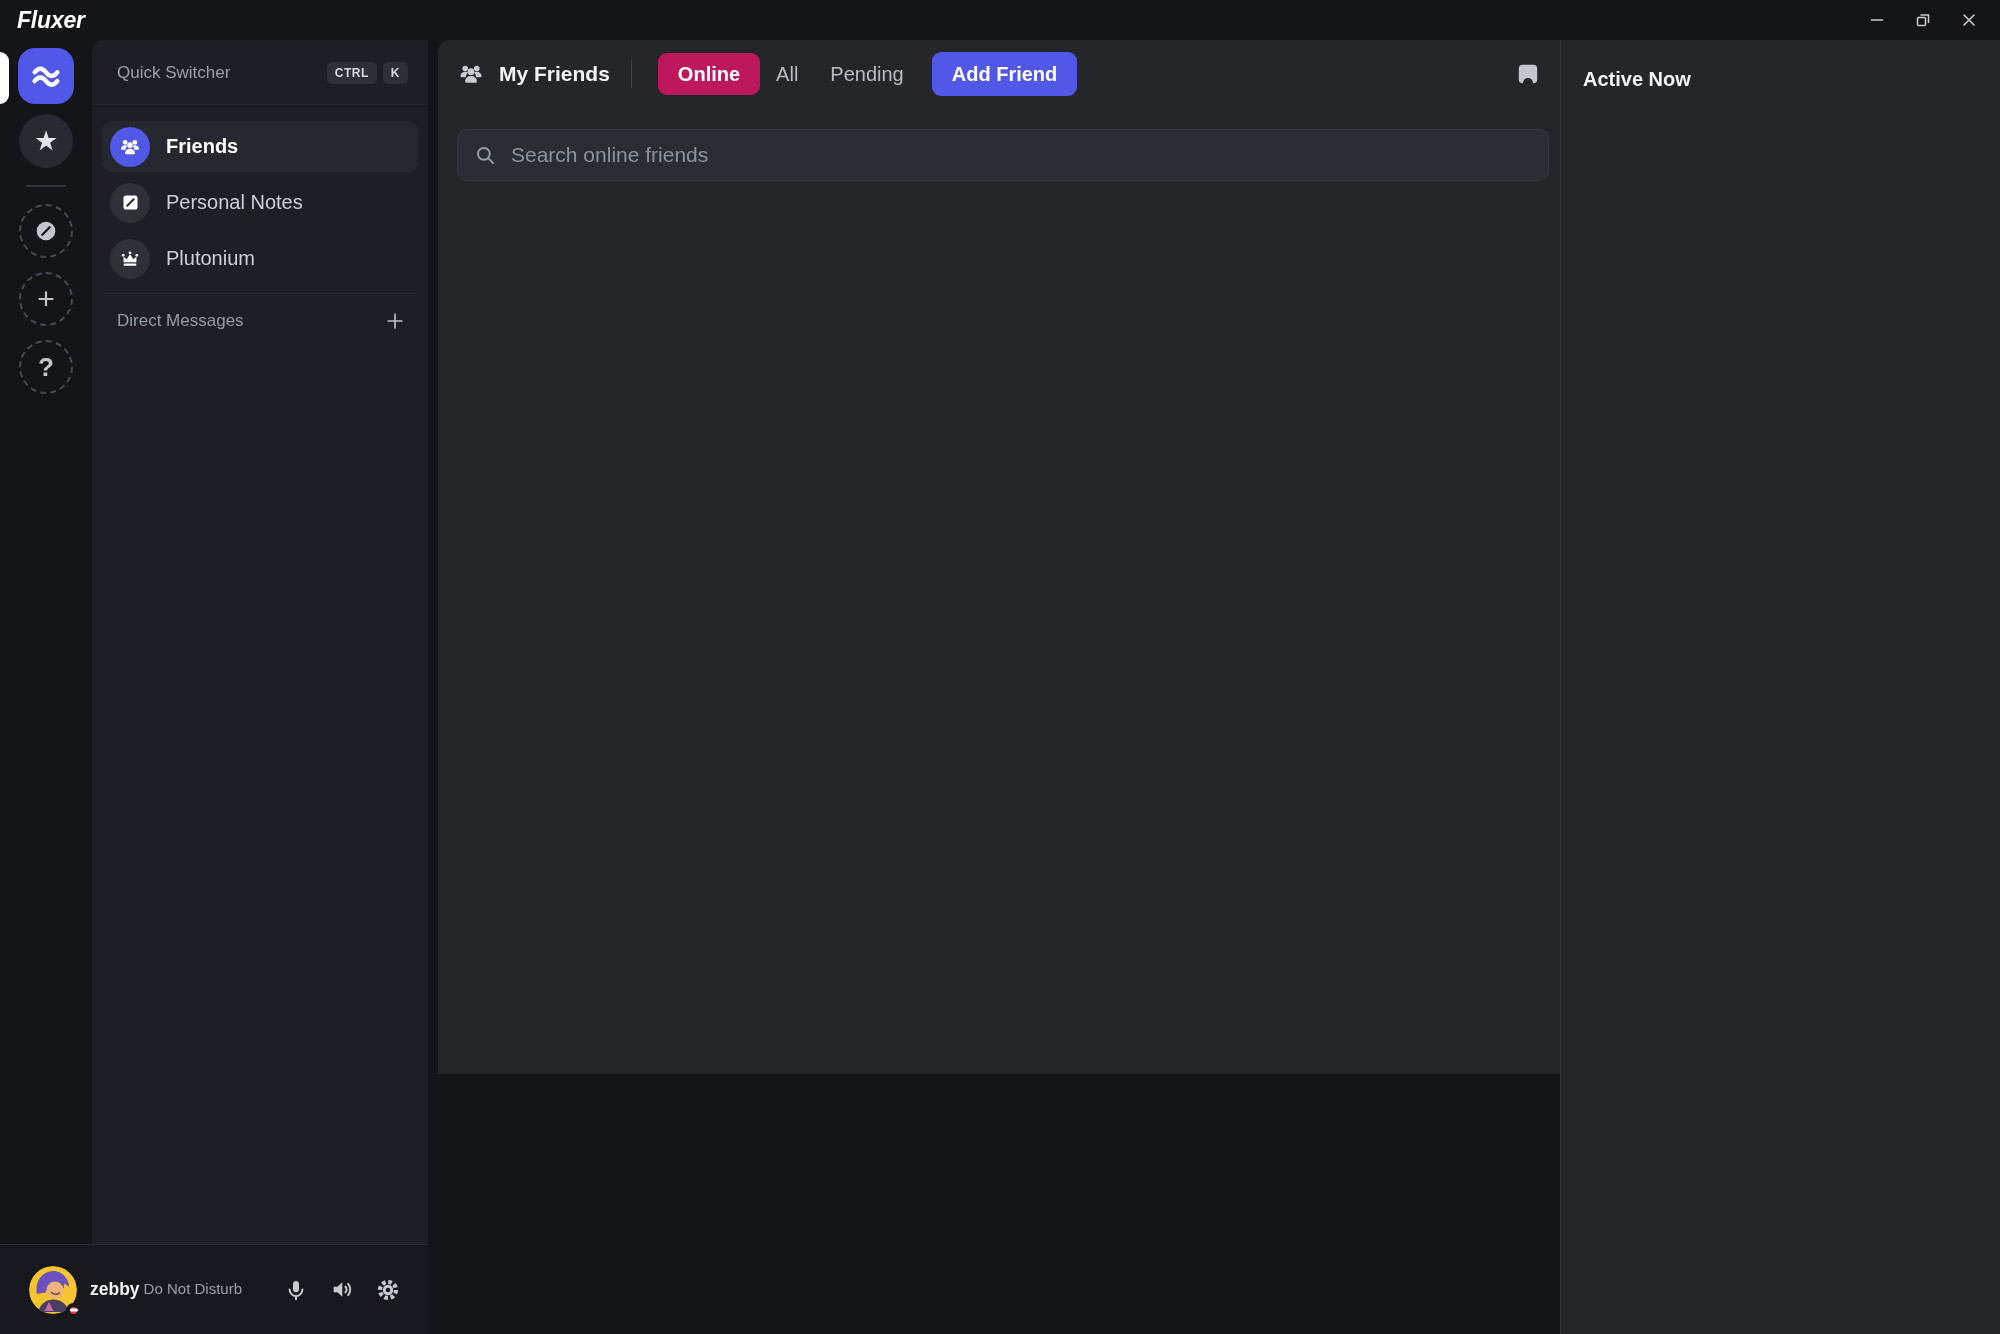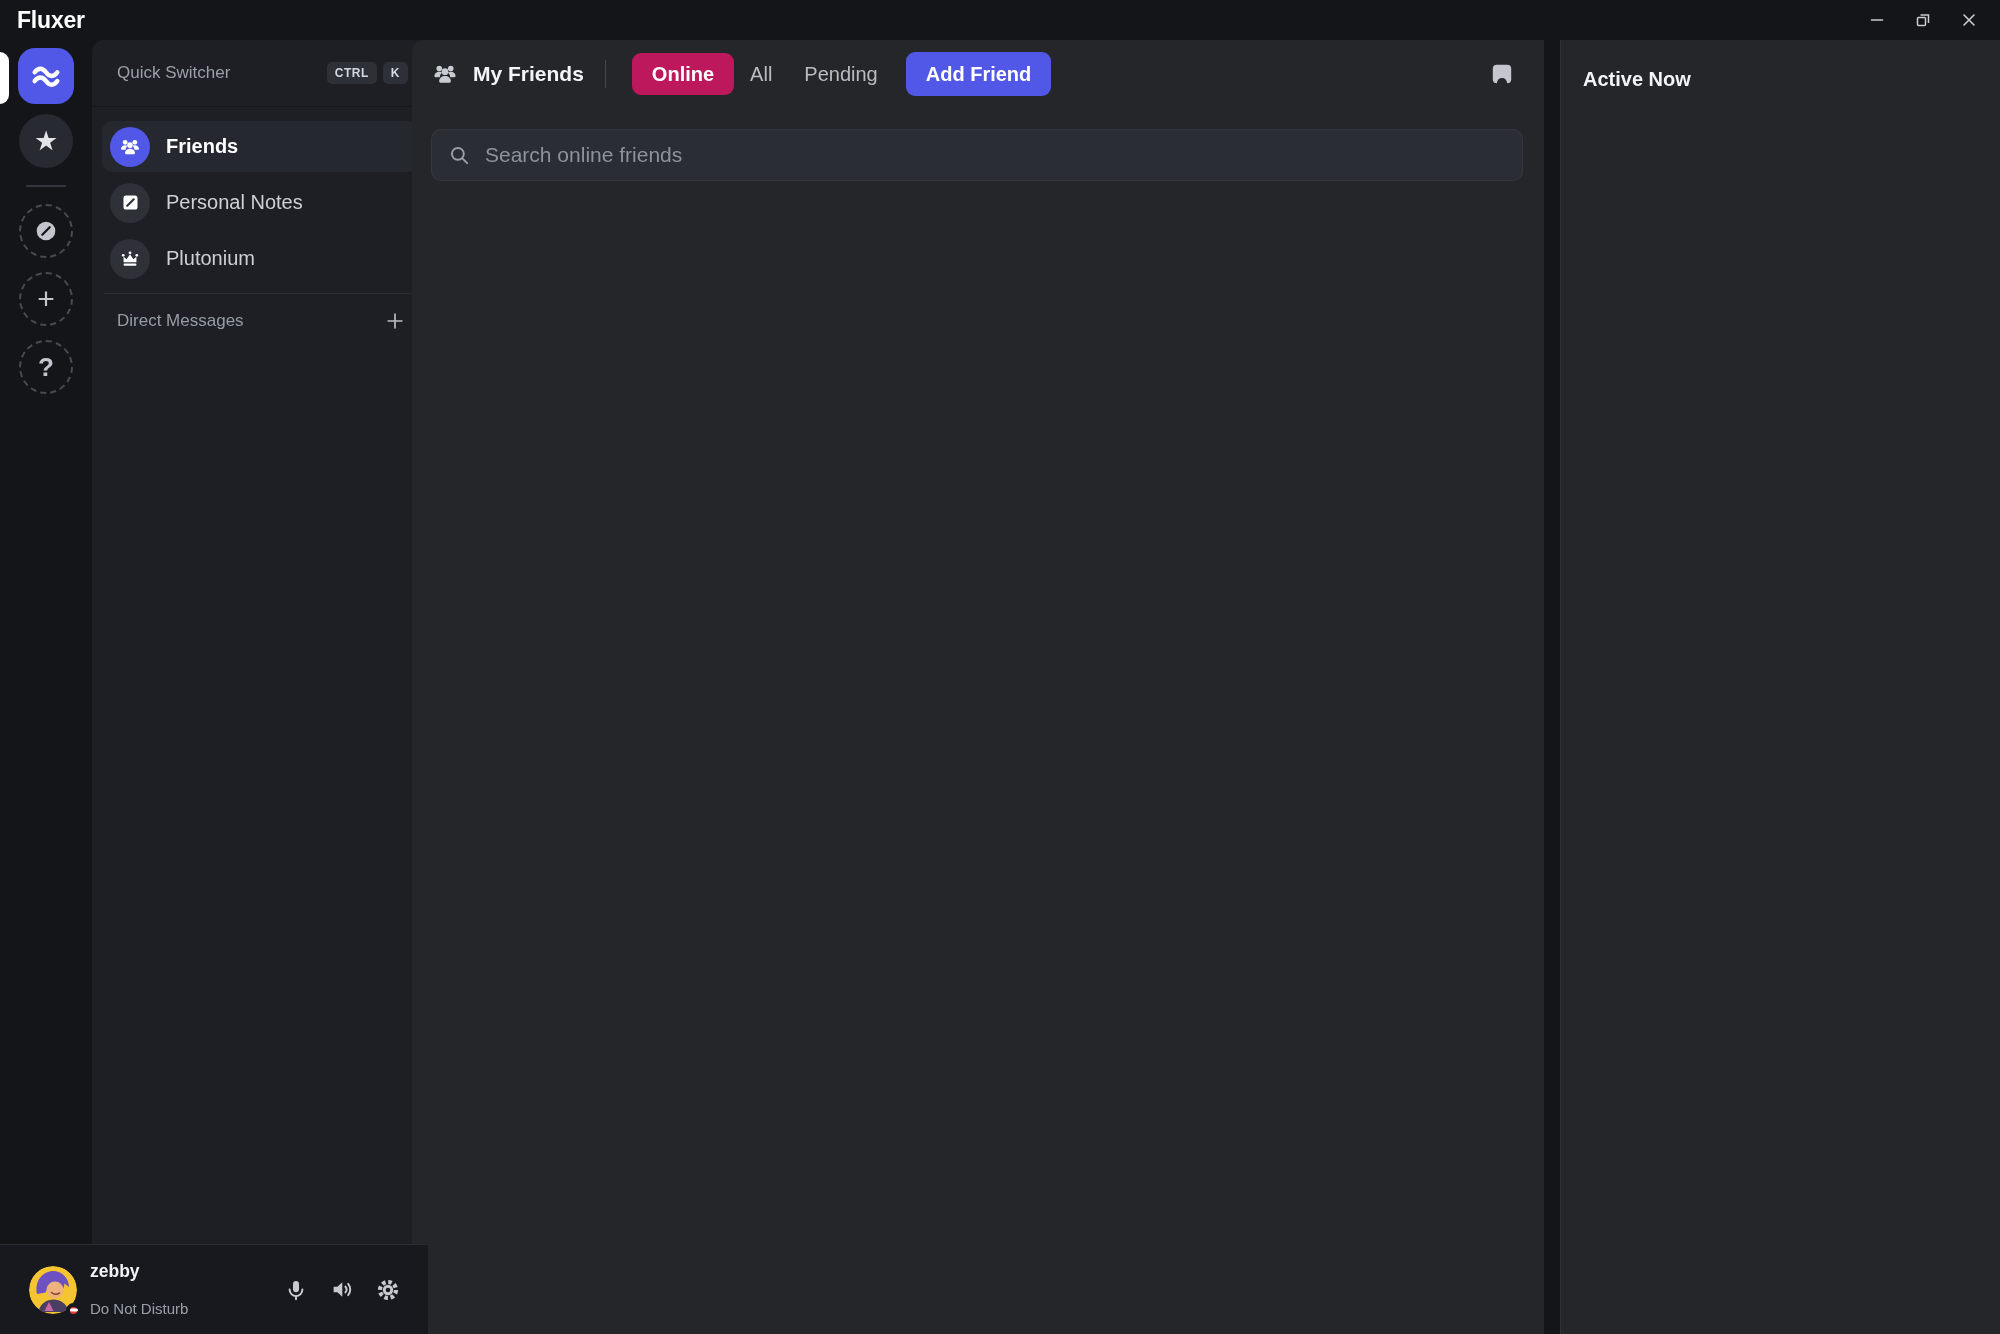--- a/index.html
+++ b/index.html
@@ -7,21 +7,21 @@
     --accent:#5157e6; --dnd:#e23d41; --avatar_bg:#f4c531;
     --txt:#f2f3f5; --txt2:#b8bdc4; --muted:#9aa0a8; --faint:#878e9b;
   }
   *{box-sizing:border-box;}
   html,body{margin:0;padding:0;}
   body{background:var(--rail);font-family:"Liberation Sans",sans-serif;-webkit-font-smoothing:antialiased;}
   #app{position:relative;width:2000px;height:1334px;background:var(--rail);overflow:hidden;color:var(--txt);}
   button{font-family:inherit;background:none;border:none;padding:0;margin:0;color:inherit;cursor:pointer;}
 
   
-  .titlebar{position:absolute;left:0;top:0;width:2000px;height:40px;display:flex;align-items:center;padding-left:17px;}
+  .titlebar{position:absolute;left:0;top:0;width:2000px;height:40px;display:flex;align-items:center;padding-left:17px;font-style:italic;}
   .app-title{font-size:23px;font-weight:700;color:#fff;letter-spacing:-0.2px;}
   .win-controls{margin-left:auto;display:flex;align-items:center;gap:12px;padding-right:14px;}
   .win-btn{width:34px;height:30px;display:flex;align-items:center;justify-content:center;color:#c9ccd0;border-radius:4px;}
 
   
   .rail{position:absolute;left:0;top:40px;width:92px;height:1204px;display:flex;flex-direction:column;align-items:center;}
   .rail-pill{position:absolute;left:0;top:12px;width:9px;height:52px;background:#fff;border-radius:0 10px 10px 0;}
   .rail-logo{width:56px;height:56px;margin-top:8px;border-radius:17px;background:var(--accent);display:flex;align-items:center;justify-content:center;color:#fff;}
   .rail-circle{width:54px;height:54px;border-radius:50%;display:flex;align-items:center;justify-content:center;color:#d9dbde;}
   .rail-circle.solid{background:#272a30;margin-top:10px;}
@@ -40,21 +40,21 @@
   .nav{padding:14px 10px 0 10px;display:flex;flex-direction:column;gap:5px;}
   .nav-item{display:flex;align-items:center;gap:16px;height:51px;padding-left:8px;border-radius:10px;color:#cdd1d7;font-size:20px;}
   .nav-item.active{background:#26282f;color:#fff;font-weight:600;}
   .nav-ico{width:40px;height:40px;border-radius:50%;background:#2e3138;display:flex;align-items:center;justify-content:center;color:#fff;flex:none;}
   .nav-ico.accent{background:var(--accent);}
   .sb-divider{height:1px;background:#2b2d33;margin:9px 12px 0 12px;}
   .dm-header{display:flex;align-items:center;justify-content:space-between;padding:14px 20px 0 25px;color:#969ca5;font-size:17px;}
   .dm-add{color:#bbc0c7;display:flex;align-items:center;justify-content:center;width:26px;height:26px;}
 
   
-  .main{position:absolute;left:412px;top:40px;width:1132px;height:1294px;background:var(--panel);border-top-left-radius:12px;}
+  .main{position:absolute;left:438px;top:40px;width:1132px;height:1034px;background:var(--panel);border-top-left-radius:12px;}
   .toolbar{height:67px;display:flex;align-items:center;padding:0 29px 0 20px;}
   .tb-ico{color:#c7cbd2;display:flex;margin-right:15px;}
   .tb-title{font-size:21px;font-weight:700;color:#f3f4f6;margin:0 21px 0 0;}
   .tb-divider{width:1px;height:28px;background:#44474e;margin-right:26px;}
   .tab{font-size:20px;color:var(--txt2);padding:9px 16px;border-radius:9px;line-height:1.1;}
   .tab.active{background:#be185d;color:#fff;font-weight:700;padding:10px 20px;}
   .add-friend{margin-left:12px;background:var(--accent);color:#fff;font-size:20px;font-weight:700;padding:11px 20px;border-radius:9px;line-height:1.1;}
   .inbox-btn{margin-left:auto;color:#c3c7cd;display:flex;}
   .searchbar{margin:22px 21px 0 19px;height:52px;background:#2a2d33;border:1px solid rgba(255,255,255,.05);border-radius:10px;display:flex;align-items:center;padding:0 16px;}
   .search-ico{color:#9aa0a8;display:flex;flex:none;}
@@ -74,21 +74,21 @@
   .zz .z2{font-size:31px;display:inline-block;transform:translateY(-8px);margin-left:1px;}
   .quiet h3{font-size:23px;font-weight:700;color:#e9ebee;margin:22px 0 0 0;}
   .quiet p{font-size:21px;color:var(--faint);line-height:30px;margin:15px auto 0 auto;width:400px;}
 
   
   .userbar{position:absolute;left:0;top:1244px;width:428px;height:90px;background:var(--userbar);border-top:1px solid #2a2c32;display:flex;align-items:center;padding:0 23px 0 29px;}
   .avatar-wrap{position:relative;width:48px;height:48px;flex:none;}
   .avatar-img{width:48px;height:48px;border-radius:50%;overflow:hidden;display:block;}
   .dnd{position:absolute;right:-4px;bottom:-4px;width:15px;height:15px;background:var(--dnd);border-radius:50%;border:4px solid var(--userbar);}
   .dnd::after{content:"";position:absolute;left:50%;top:50%;transform:translate(-50%,-50%);width:8px;height:3px;background:#fff;border-radius:2px;}
-  .user-meta{margin-left:13px;display:flex;flex-direction:column;gap:20px;min-width:0;}
+  .user-meta{margin-left:13px;display:flex;flex-direction:row;gap:4px;min-width:0;}
   .uname{font-size:17.5px;font-weight:700;color:#f2f3f5;line-height:1;}
   .ustatus{font-size:15px;color:#9aa0a8;line-height:1;}
   .user-actions{margin-left:auto;display:flex;gap:12px;}
   .ua-btn{width:34px;height:34px;display:flex;align-items:center;justify-content:center;color:#c6cacf;border-radius:6px;}
   svg{display:block;}
 </style>
 </head>
 <body>
 
 <svg width="0" height="0" style="position:absolute">

